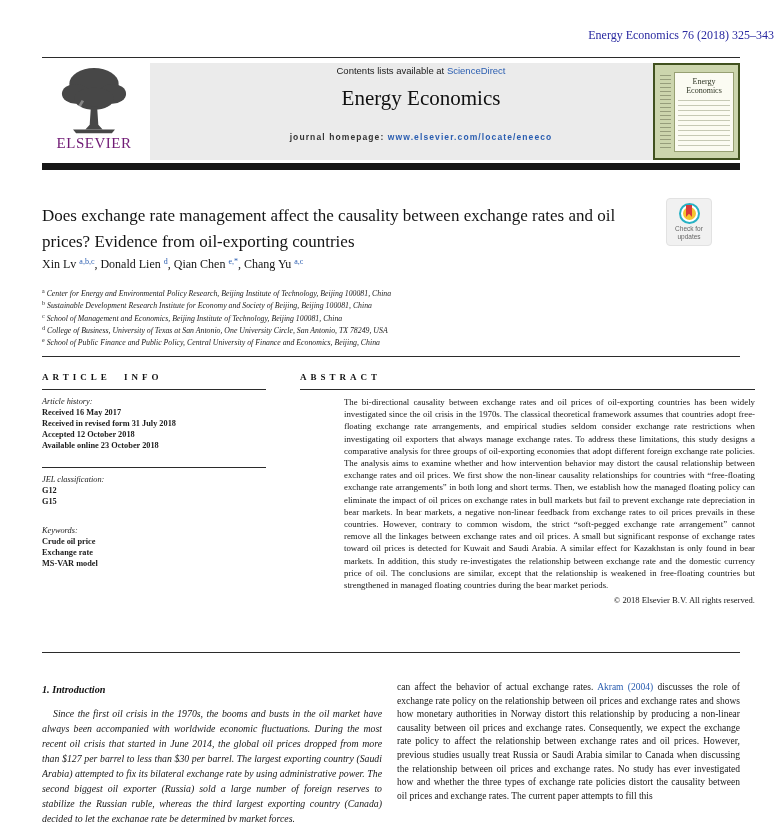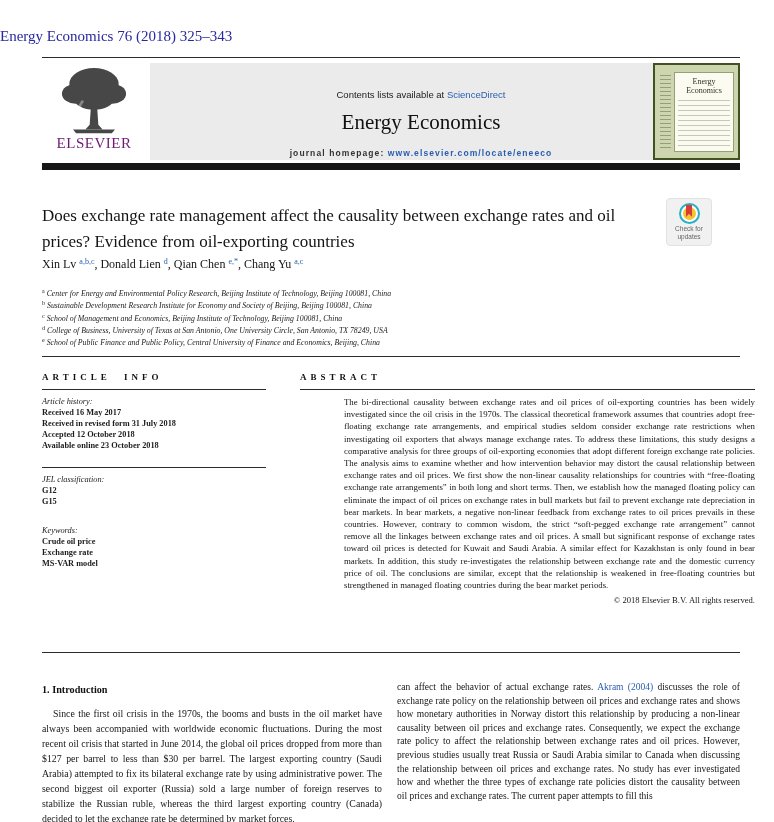--- a/index.html
+++ b/index.html
@@ -7,43 +7,43 @@
   .page {
     position:relative; width:774px; height:822px; margin:0 auto;
     background:#ffffff; overflow:hidden;
     font-family:"Liberation Serif", serif; color:#1a1a1a;
   }
   .sans { font-family:"Liberation Sans", sans-serif; }
 
   
   .citation {
     position:absolute; top:28px; left:0; width:100%;
-    text-align:left; font-size:15px; color:#2828a0;
+    text-align:right; font-size:12px; color:#2828a0;
   }
   .rule { position:absolute; left:42px; width:698px; height:1px; background:#2b2b2b; }
   .rule-top { top:57px; }
   .rule-affil { top:356px; }
   .rule-abs-bottom { top:652px; }
 
   
   .banner { position:absolute; top:63px; left:42px; width:698px; height:97px; }
   .logo-box { position:absolute; left:0; top:0; width:104px; height:97px; text-align:center; }
   .logo-box svg { display:block; margin:0 auto; }
   .elsevier-word {
     font-size:15px; letter-spacing:.5px; color:#701a75;
     font-family:"Liberation Serif", serif; margin-top:-2px;
   }
   .gray-box {
     position:absolute; left:108px; top:0; width:542px; height:97px;
     background:#ebebeb; text-align:center;
   }
-  .contents-line { margin-top:26px; font-size:9.5px; color:#222; }
+  .contents-line { margin-top:2px; font-size:9.5px; color:#222; }
   .link-blue { color:#2a5db0; text-decoration:none; cursor:pointer; }
   .banner-title { margin-top:10px; font-size:21px; color:#101010; }
-  .homepage-line { margin-top:13px; font-size:8.5px; letter-spacing:1.1px; color:#333; font-weight:bold; }
+  .homepage-line { margin-top:21px; font-size:8.5px; letter-spacing:1.1px; color:#333; font-weight:bold; }
   .homepage-line .link-blue { font-weight:bold; }
   .cover {
     position:absolute; left:611px; top:0; width:87px; height:97px;
     background:#ccd5ad; border:2px solid #41511f; padding:3px 3px 3px 4px;
   }
   .cover-toc {
     position:absolute; left:5px; top:10px; width:11px; bottom:8px;
     background:repeating-linear-gradient(to bottom,#6a6f52 0,#6a6f52 1px,transparent 1px,transparent 4px);
     opacity:.55;
   }
@@ -97,21 +97,21 @@
   .abs-col  { position:absolute; top:372px; left:300px; width:455px; }
   .sec-head { font-size:9px; letter-spacing:4px; word-spacing:7px; font-weight:600; color:#111; }
   .thin-rule { height:1px; background:#2b2b2b; margin:7px 0 6px 0; }
   .info-label { font-size:8.3px; font-style:italic; color:#222; line-height:11px; }
   .info-item { font-size:8.3px; font-weight:bold; color:#1c1c1c; line-height:11px; }
   .info-gap { height:9px; }
   .abs-text { font-size:8.8px; line-height:12.2px; text-align:justify; color:#161616;margin-left:44px; }
   .abs-copy { margin-top:4px; font-size:8.6px; text-align:right; color:#161616; }
 
   
-  .body-left  { position:absolute; top:684px; left:42px;  width:340px; height:138px; overflow:hidden; }
+  .body-left  { position:absolute; top:684px; left:42px;  width:340px; height:138px; overflow:hidden;font-style:italic; }
   .body-right { position:absolute; top:681px; left:397px; width:343px; height:141px; overflow:hidden; }
   .h-intro { font-size:10.2px; font-weight:bold; color:#111; }
   .para-left  { margin-top:11px; font-size:9.8px; line-height:15px; text-align:justify; text-indent:11px; color:#161616; }
   .para-right { font-size:9.5px; line-height:13.6px; text-align:justify; color:#161616; }
 </style>
 </head>
 <body>
 
 <div class="page">
 

